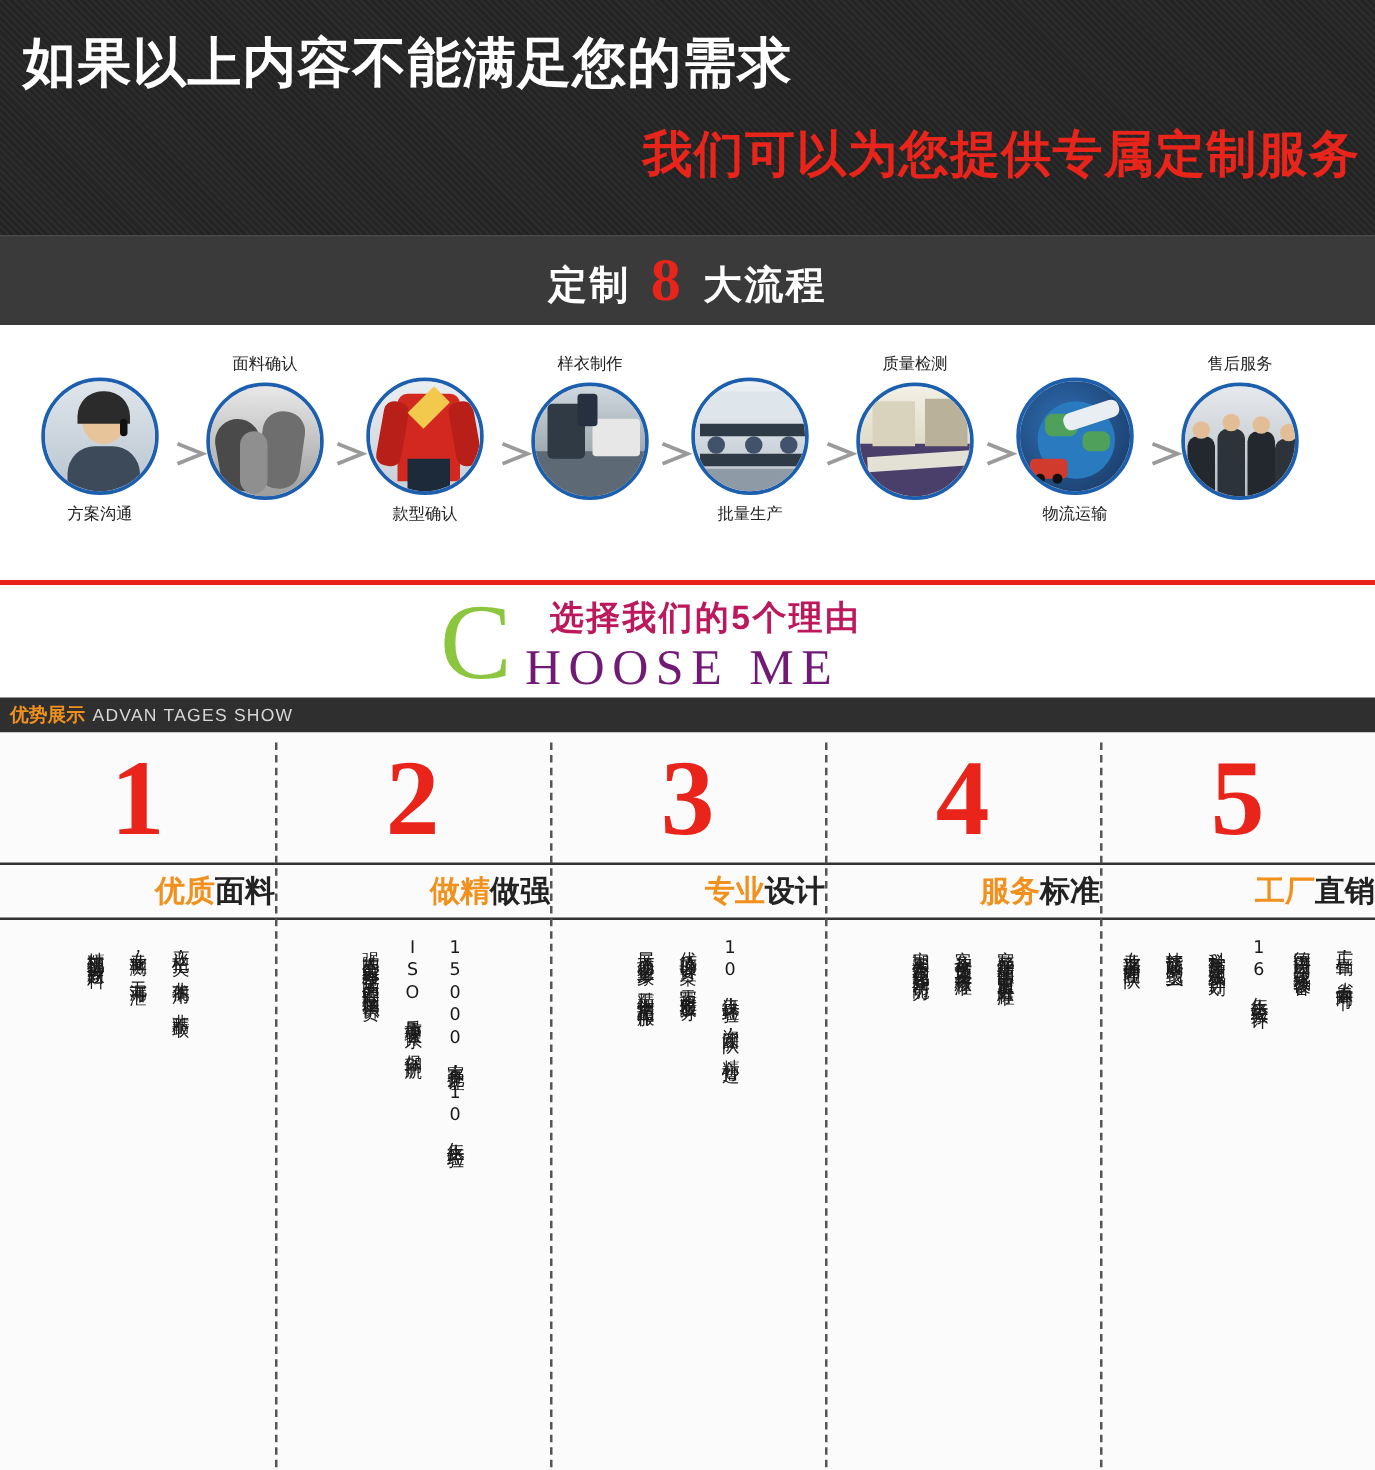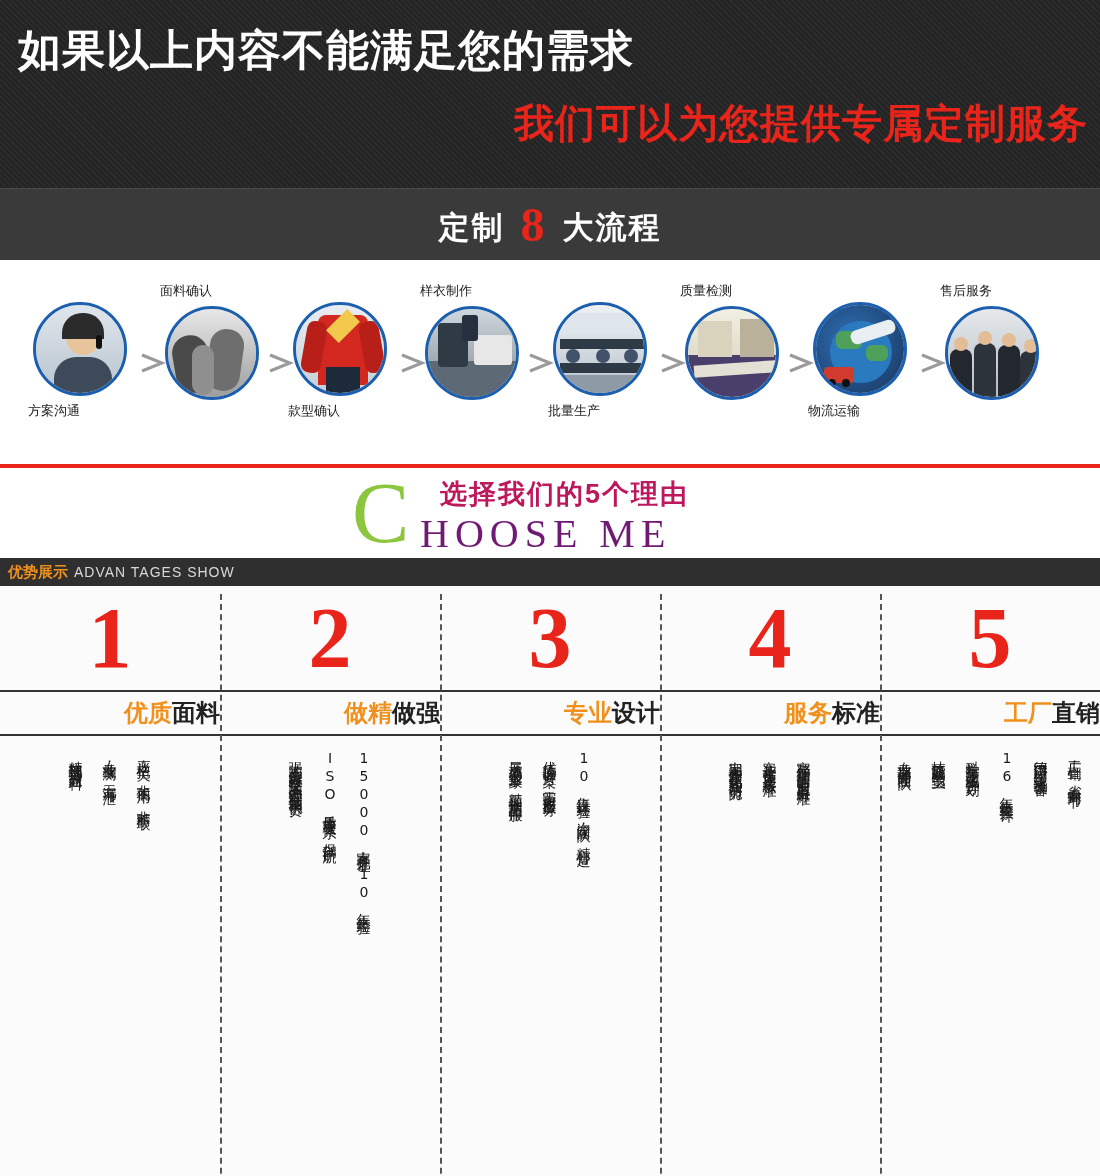--- a/index.html
+++ b/index.html
@@ -96,20 +96,21 @@
   .process-area {
     position: relative;
     width: 1100px;
     height: 208px;
     background: #ffffff;
     border-bottom: 4px solid #e8241b;
   }
   .step {
     position: absolute;
     width: 104px;
+    text-align: center;
   }
   .step .bubble {
     width: 94px;
     height: 94px;
     border-radius: 50%;
     border: 3px solid #1b5fae;
     margin: 0 auto;
     overflow: hidden;
     position: relative;
     background: #cfd6dd;

